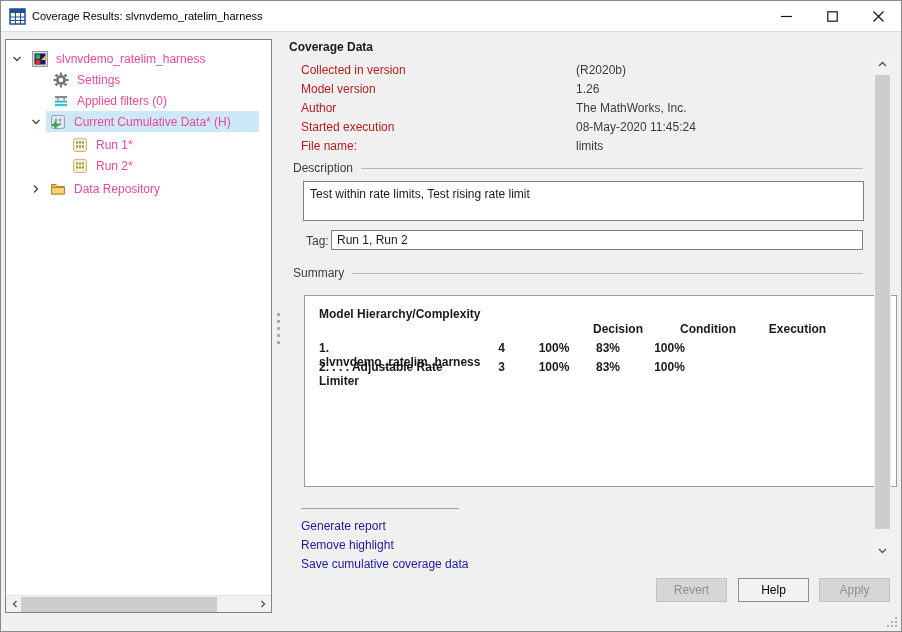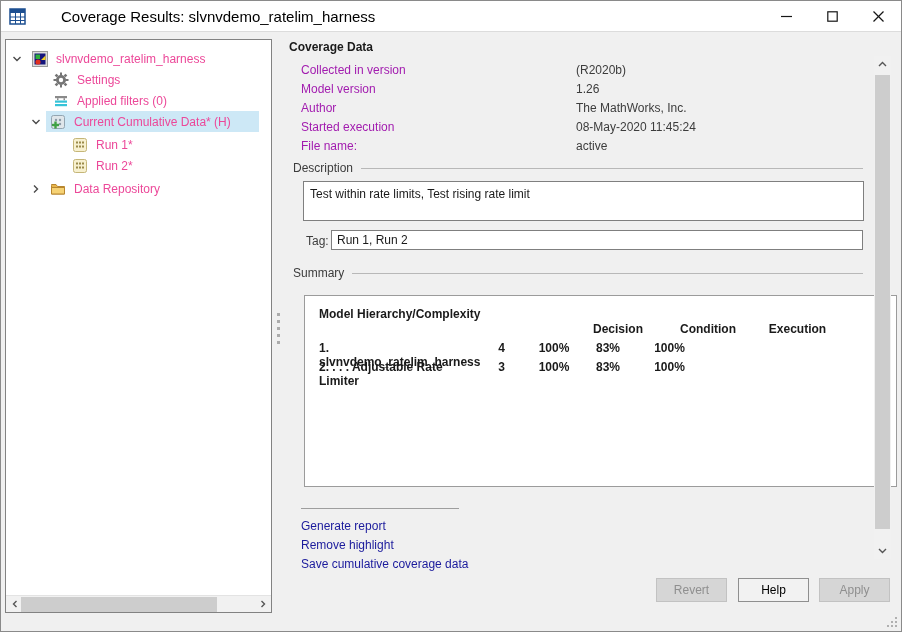--- a/index.html
+++ b/index.html
@@ -9,21 +9,21 @@
     background:#f0f0f0; border:1px solid #8a8a8a; overflow:hidden;
     font-size:12px; color:#3c3c3c;
   }
   
   .titlebar {
     position:absolute; left:0; top:0; width:100%; height:31px;
     background:#ffffff; border-bottom:1px solid #dcdcdc;
     display:flex; align-items:center;
   }
   .titlebar .app-icon { margin:0 6px 0 8px; width:17px; height:17px; }
-  .titlebar .title-text { color:#000; font-size:15px;margin-left:29px; }
+  .titlebar .title-text { color:#000; font-size:11px; }
   .win-controls { position:absolute; right:0; top:0; height:31px; display:flex; }
   .win-btn { width:46px; height:31px; display:flex; align-items:center; justify-content:center; }
   .win-btn svg { stroke:#161616; }
   
   .tree-panel {
     position:absolute; left:4px; top:38px; width:267px; height:574px;
     background:#ffffff; border:1px solid #828282; overflow:hidden;
   }
   .tree-row {
     position:absolute; left:0; height:21px; width:100%;
@@ -40,21 +40,21 @@
   }
   .hscroll .arrow { width:17px; height:17px; display:flex; align-items:center; justify-content:center; }
   .hscroll .thumb { position:absolute; left:15px; width:196px; top:1px; height:15px; background:#cdcdcd; }
   .hscroll .arrow.right { position:absolute; right:0; }
   
   .splitter-dots { position:absolute; left:276px; top:312px; width:4px; }
   .splitter-dots i { display:block; width:3px; height:3px; background:#ababab; margin-bottom:4px; }
   
   .section-header { position:absolute; left:288px; top:39px; font-weight:bold; color:#1a1a1a; }
   .field-row { position:absolute; left:300px; width:560px; height:16px; }
-  .field-label { position:absolute; left:0; color:#a21caf; }
+  .field-label { position:absolute; left:0; color:#b91c1c; }
   .field-value { position:absolute; left:275px; color:#3c3c3c; }
   .group-label-row { position:absolute; left:292px; width:570px; display:flex; align-items:center; }
   .group-label-row .lbl { margin-right:8px; color:#3c3c3c; }
   .group-label-row .line { flex:1; height:1px; background:#b8b8b8; }
   .desc-area {
     position:absolute; left:302px; top:180px; width:561px; height:40px;
     background:#fff; border:1px solid #7f7f7f; resize:none; overflow:hidden;
     font-family:"Liberation Sans", sans-serif; font-size:12px; color:#1a1a1a;
     padding:5px 6px; outline:none;
   }
@@ -282,21 +282,21 @@
   <div class="field-row" style="top:100px;">
     <span class="field-label">Author</span>
     <span class="field-value">The MathWorks, Inc.</span>
   </div>
   <div class="field-row" style="top:119px;">
     <span class="field-label">Started execution</span>
     <span class="field-value">08-May-2020 11:45:24</span>
   </div>
   <div class="field-row" style="top:138px;">
     <span class="field-label">File name:</span>
-    <span class="field-value">active</span>
+    <span class="field-value">limits</span>
   </div>
 
   <div class="group-label-row" style="top:160px;">
     <span class="lbl">Description</span>
     <div class="line"></div>
   </div>
   <textarea class="desc-area" spellcheck="false" style="">Test within rate limits, Test rising rate limit</textarea>
 
   <span class="tag-label">Tag:</span>
   <input class="tag-input" spellcheck="false" value="Run 1, Run 2" style="">

